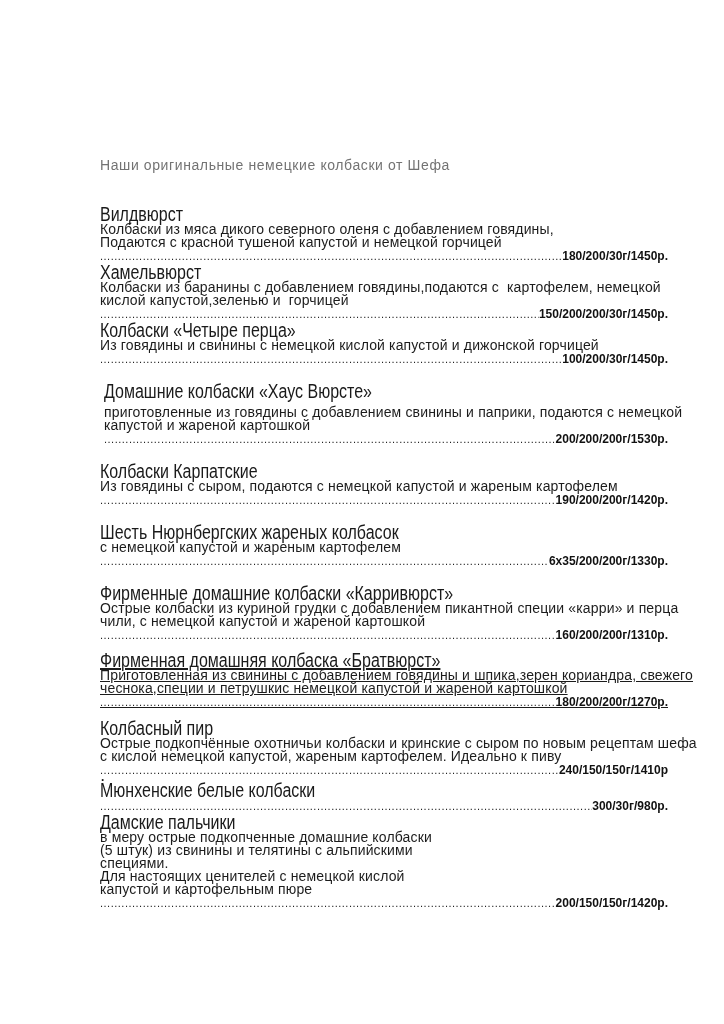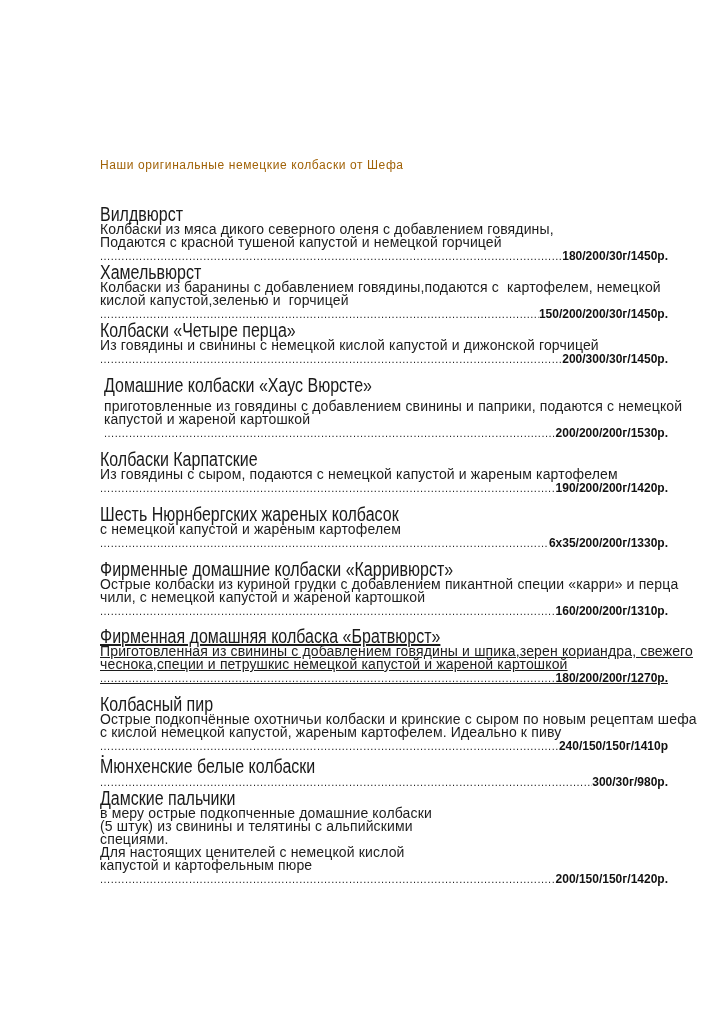--- a/index.html
+++ b/index.html
@@ -13,25 +13,25 @@
     color: #1c1c1c;
     overflow: hidden;
   }
   .content {
     position: absolute;
     left: 100px;
     top: 155px;
     width: 568px;
   }
   h1.title {
-    font-size: 12px;
+    font-size: 14px;
     font-weight: 400;
     letter-spacing: 0.6px;
     line-height: 20px;
-    color: #a16207;
+    color: #737373;
     margin-bottom: 30px;
     white-space: pre;
   }
   section.item { position: relative; }
   h2.item-name {
     font-size: 20px;
     font-weight: 400;
     line-height: 18px;
     transform: scaleX(0.8);
     transform-origin: 0 50%;
@@ -62,21 +62,21 @@
   .dots::after {
     content: "........................................................................................................................................................................................................................................................................";
   }
   .price {
     font-size: 12px;
     font-weight: 700;
     white-space: pre;
     color: #111;
   }
   
-  .gap-8 { margin-top: 10px; }
+  .gap-8 { margin-top: 16px; }
   .gap-6 { margin-top: 9px; text-decoration: underline; }
   .gap-4 { margin-top: 4px; }
   .gap-2 { margin-top: 10px; }
   .indent { padding-left: 4px; }
   .head-gap h2.item-name { margin-bottom: 6px; }
   .stray-dot {
     position: absolute;
     top: -8px;
     left: 1px;
     font-size: 12px;
@@ -111,21 +111,21 @@
         <span class="dots"></span>
         <span class="price">150/200/200/30г/1450р.</span>
       </div>
     </section>
 
     <section class="item">
       <h2 class="item-name">Колбаски «Четыре перца»</h2>
       <p class="desc">Из говядины и свинины с немецкой кислой капустой и дижонской горчицей</p>
       <div class="price-row">
         <span class="dots"></span>
-        <span class="price">200/300/30г/1450р.</span>
+        <span class="price">100/200/30г/1450р.</span>
       </div>
     </section>
 
     <section class="item gap-8 indent head-gap">
       <h2 class="item-name">Домашние колбаски «Хаус Вюрсте»</h2>
       <p class="desc">приготовленные из говядины с добавлением свинины и паприки, подаются с немецкой
 капустой и жареной картошкой</p>
       <div class="price-row">
         <span class="dots"></span>
         <span class="price">200/200/200г/1530р.</span>

